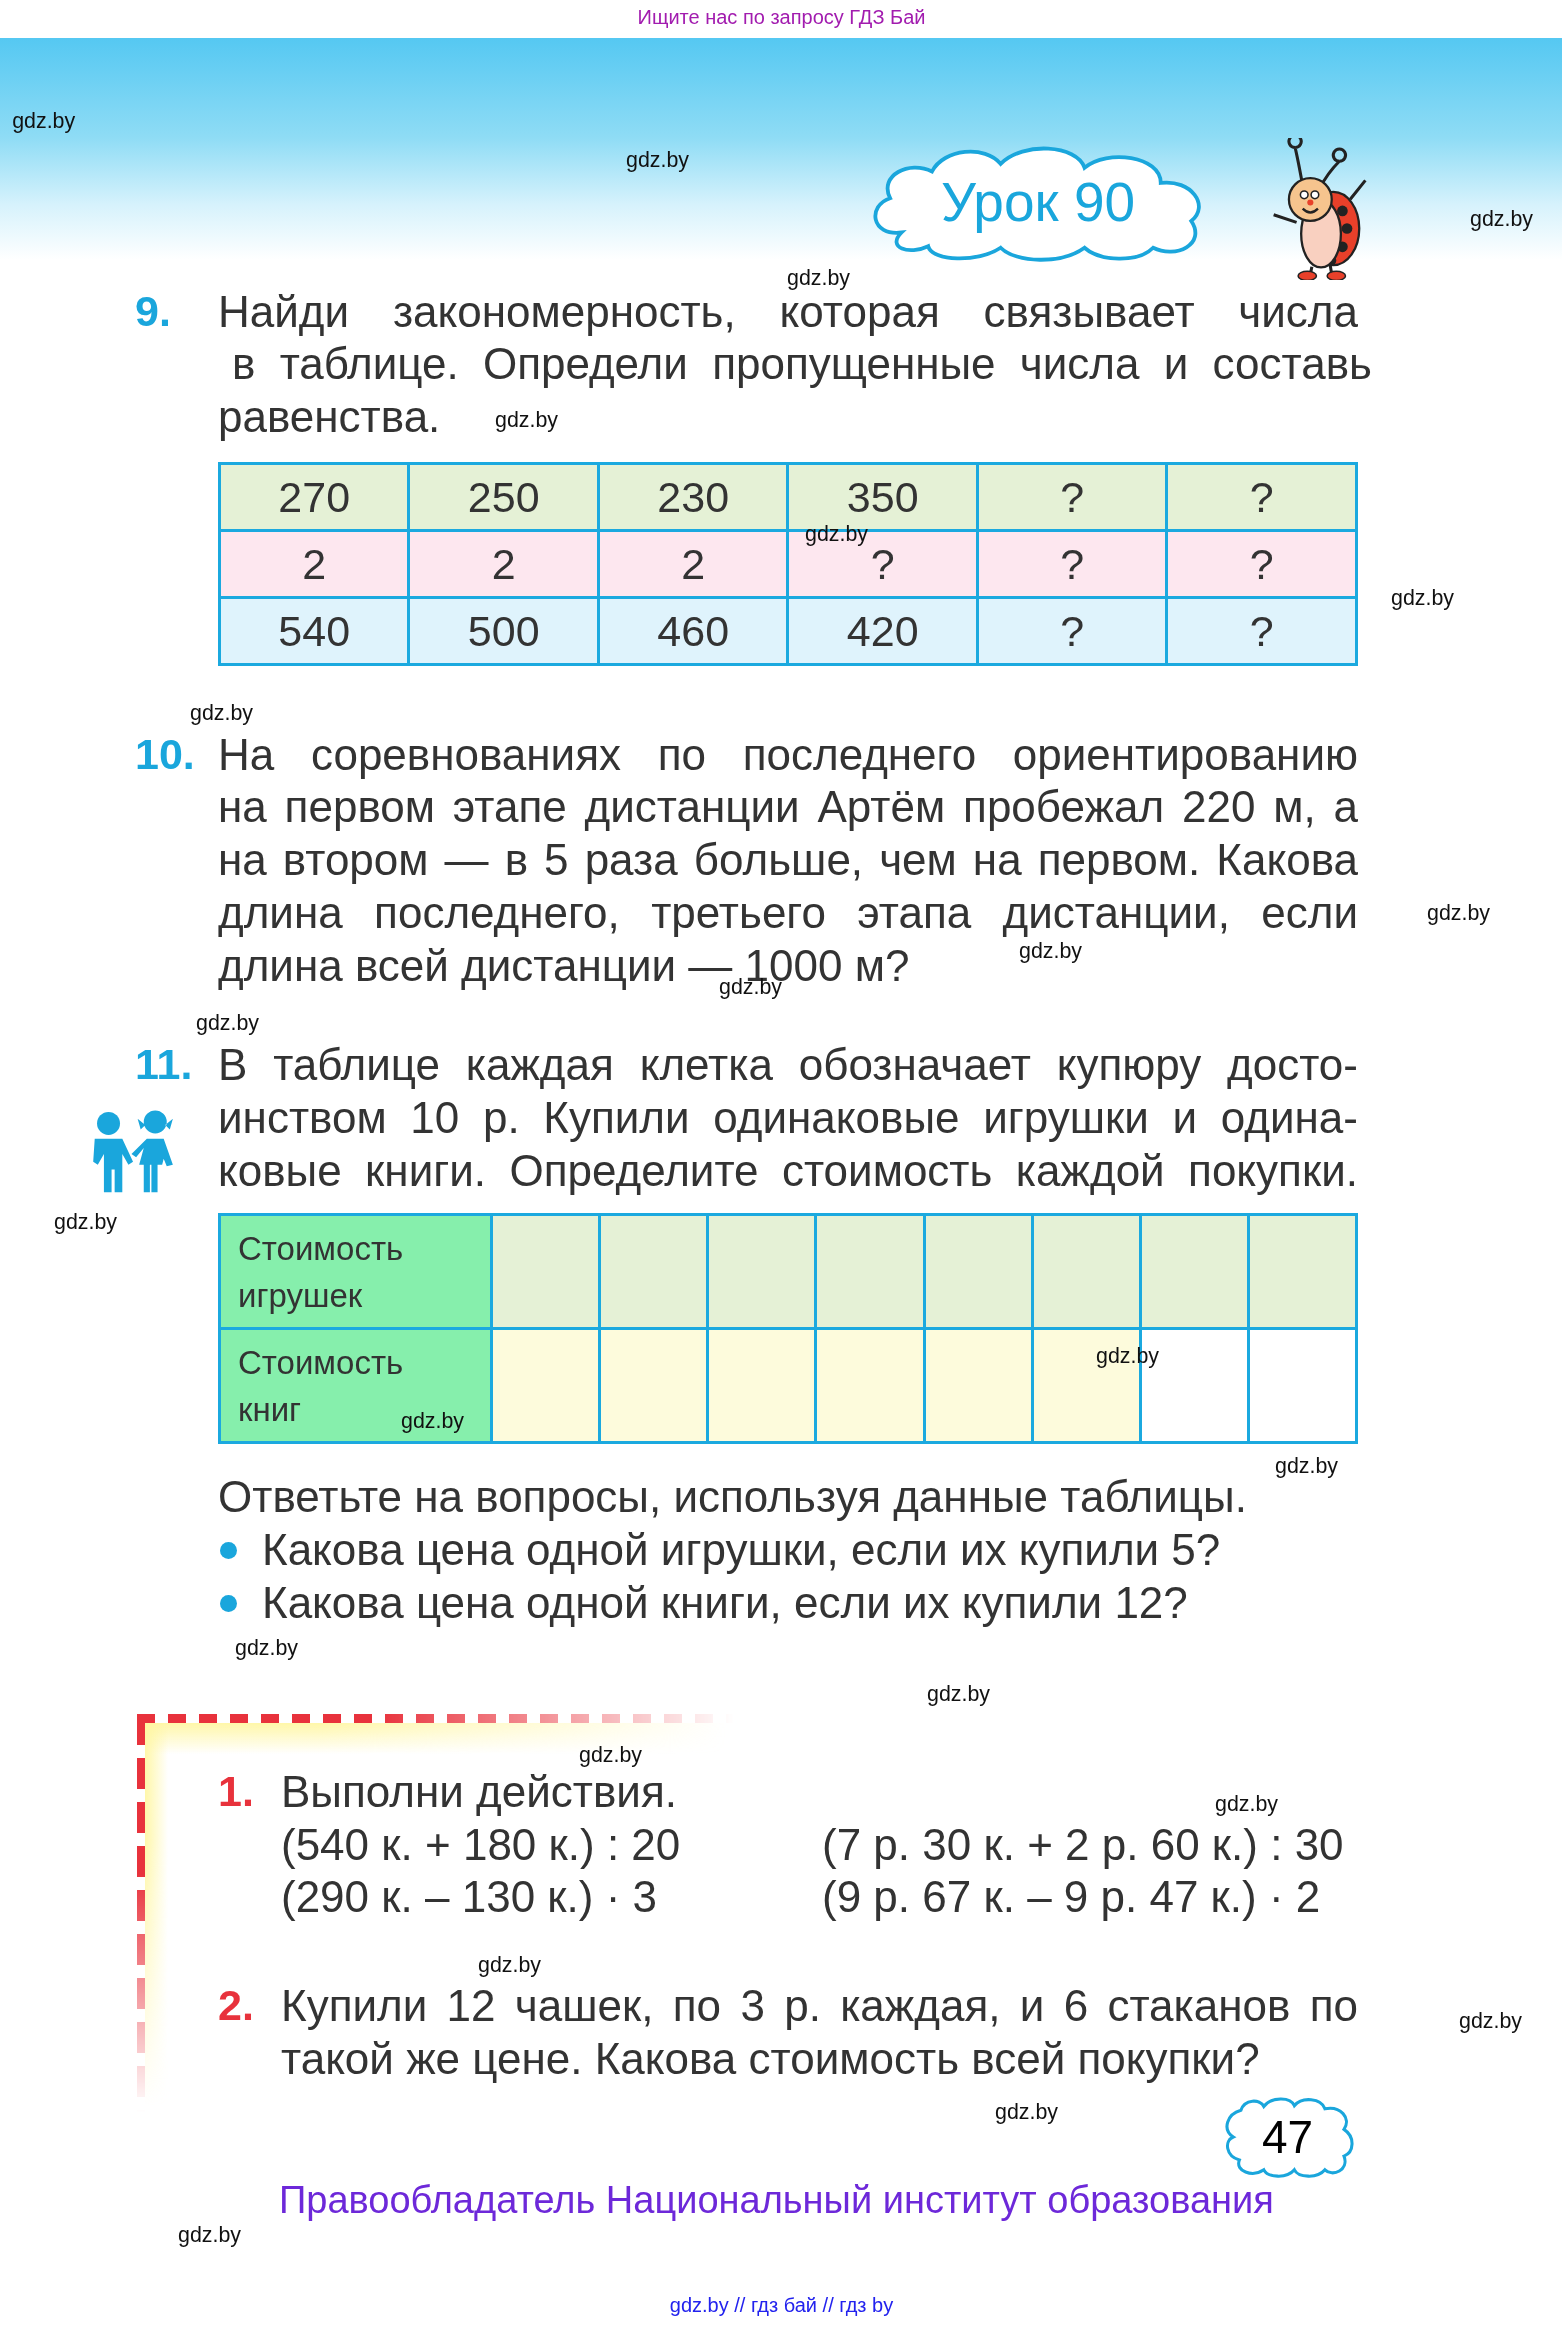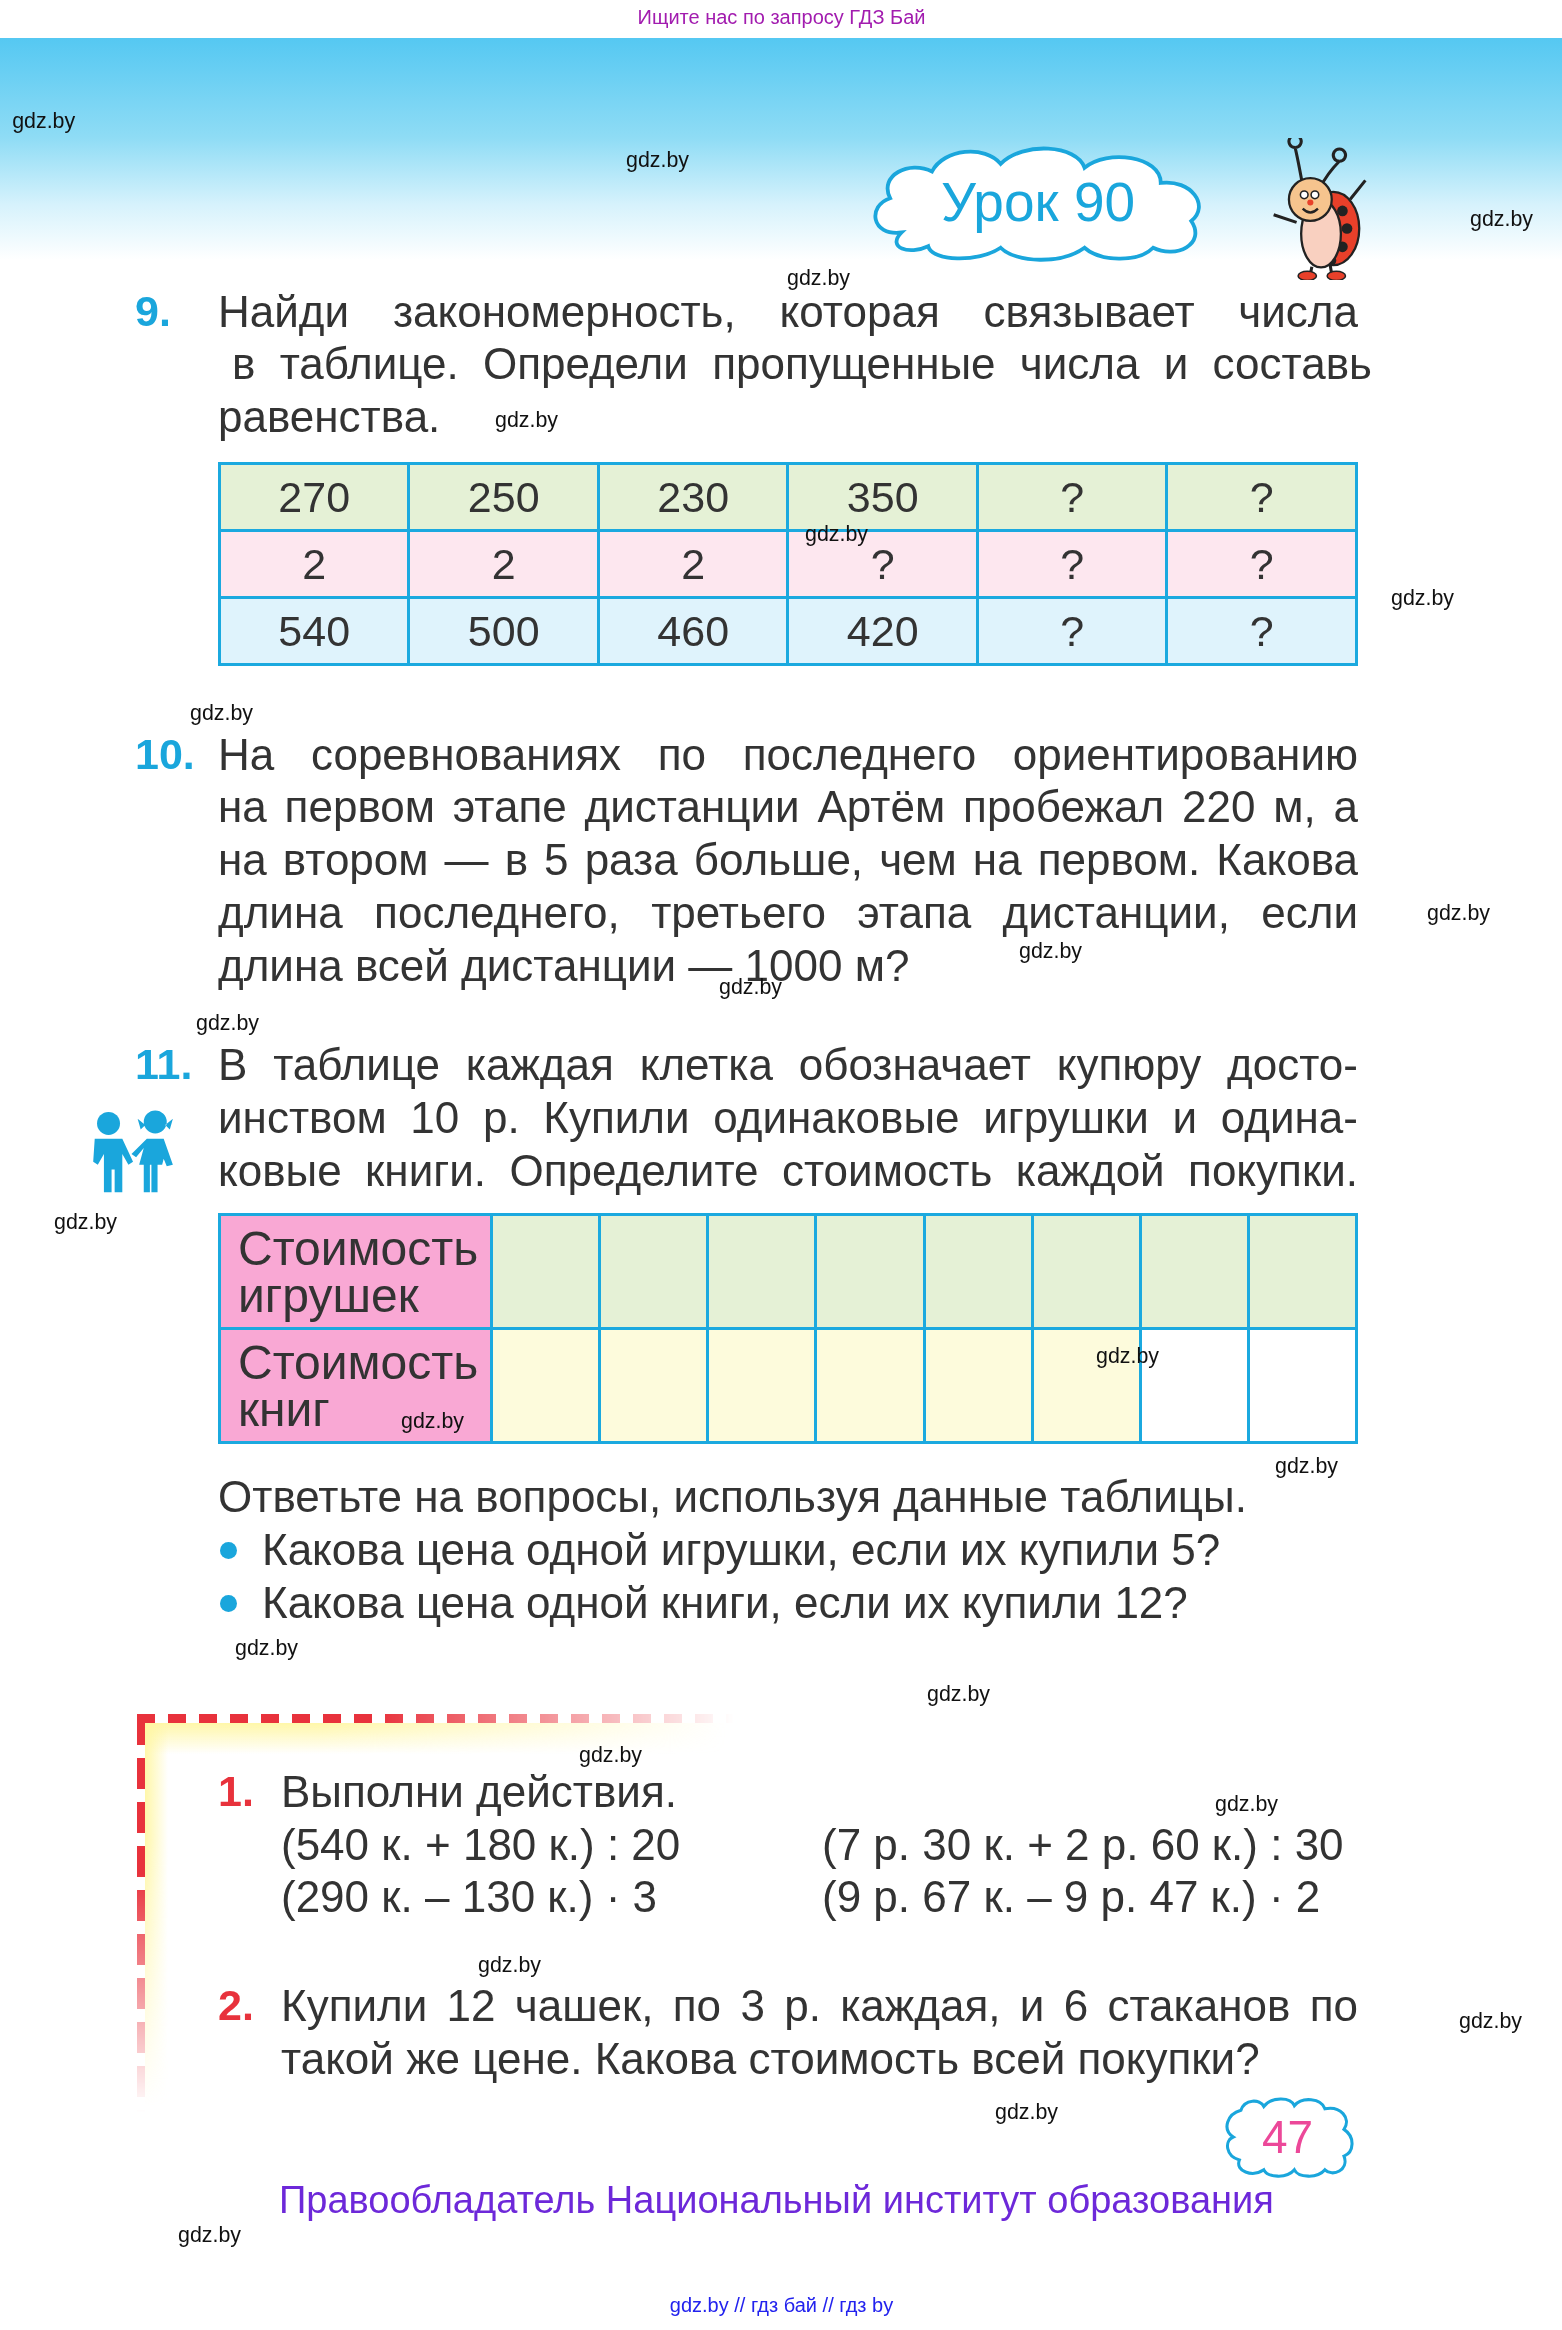--- a/index.html
+++ b/index.html
@@ -20,21 +20,21 @@
   .num.red { color:#e8323c; }
   .txt { font-size:44px; line-height:53px; color:#333; }
   .justify { text-align:justify; text-align-last:justify; }
   table.t9 { border-collapse:collapse; left:218px; top:462px; width:1140px; }
   table.t9 td { border:3.8px solid #1ba9df; height:64px; text-align:center; font-size:43px; color:#333; width:16.66%; padding:0; }
   .r-green td { background:#e5f1d6; }
   .r-pink td { background:#fde7ef; }
   .r-blue td { background:#dff3fc; }
   table.t11 { border-collapse:collapse; left:218px; top:1213px; width:1140px; }
   table.t11 td { border:3.8px solid #1ba9df; height:111px; padding:0; }
-  table.t11 td.lbl { width:252px; background:#f9a8d4; font-size:48px; line-height:47px; padding-left:17px; color:#333; vertical-align:middle; }
+  table.t11 td.lbl { width:252px; background:#86efac; font-size:33px; line-height:47px; padding-left:17px; color:#333; vertical-align:middle; }
   td.g { background:#e5f1d6; }
   td.y { background:#fdfbdc; }
   td.w { background:#ffffff; }
   .bullet { width:17px; height:17px; border-radius:50%; background:#1aa6dc; }
   .dash-top { left:137px; top:1714px; width:597px; height:9.2px;
     background:repeating-linear-gradient(to right, #e8323c 0 18.4px, transparent 18.4px 31px);
     -webkit-mask-image:linear-gradient(to right, #000 40%, transparent 100%);
     mask-image:linear-gradient(to right, #000 40%, transparent 100%); }
   .dash-left { left:137px; top:1714px; width:7.7px; height:398px;
     background:repeating-linear-gradient(to bottom, #e8323c 0 31px, transparent 31px 44px);
@@ -42,21 +42,21 @@
     mask-image:linear-gradient(to bottom, #000 40%, transparent 100%); }
   .glow-top { left:145px; top:1723px; width:581px; height:31px;
     background:linear-gradient(to bottom, rgba(255,246,160,0.9), rgba(255,255,255,0));
     -webkit-mask-image:linear-gradient(to right, #000 30%, transparent 100%);
     mask-image:linear-gradient(to right, #000 30%, transparent 100%); }
   .glow-left { left:145px; top:1723px; width:23px; height:383px;
     background:linear-gradient(to right, rgba(255,246,160,0.9), rgba(255,255,255,0));
     -webkit-mask-image:linear-gradient(to bottom, #000 30%, transparent 100%);
     mask-image:linear-gradient(to bottom, #000 30%, transparent 100%); }
   .pagenum { left:1218px; top:2095px; width:139px; height:84px; }
-  .pagenum-text { left:1218px; top:2095px; width:139px; height:84px; display:flex; align-items:center; justify-content:center; font-size:46px; color:#ec4899; }
+  .pagenum-text { left:1218px; top:2095px; width:139px; height:84px; display:flex; align-items:center; justify-content:center; font-size:46px; color:#000000; }
   .copyright { left:279px; top:2179px; font-size:38px; color:#6d28d9; white-space:nowrap; }
   .footer { left:0; top:2294px; width:1563px; text-align:center; font-size:20px; color:#2222ee; }
 </style>
 </head>
 <body>
 
 <div class="abs top-banner">
   <span>Ищите нас по запросу ГДЗ Бай</span>
 </div>
 

